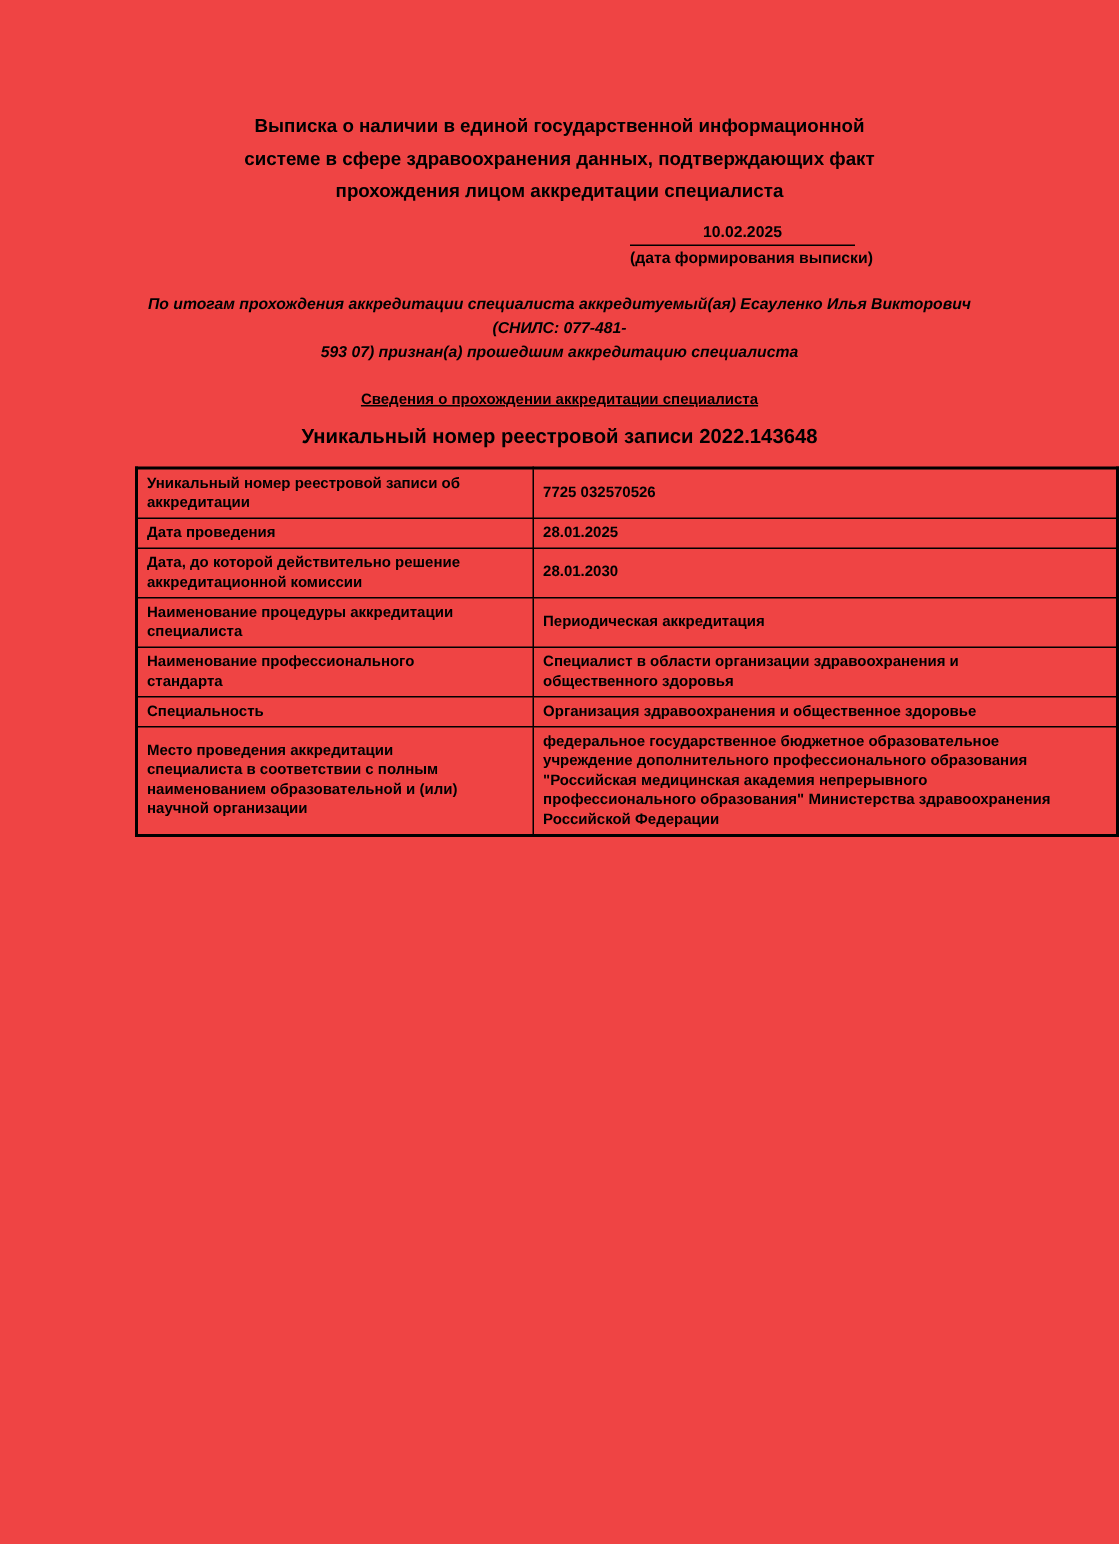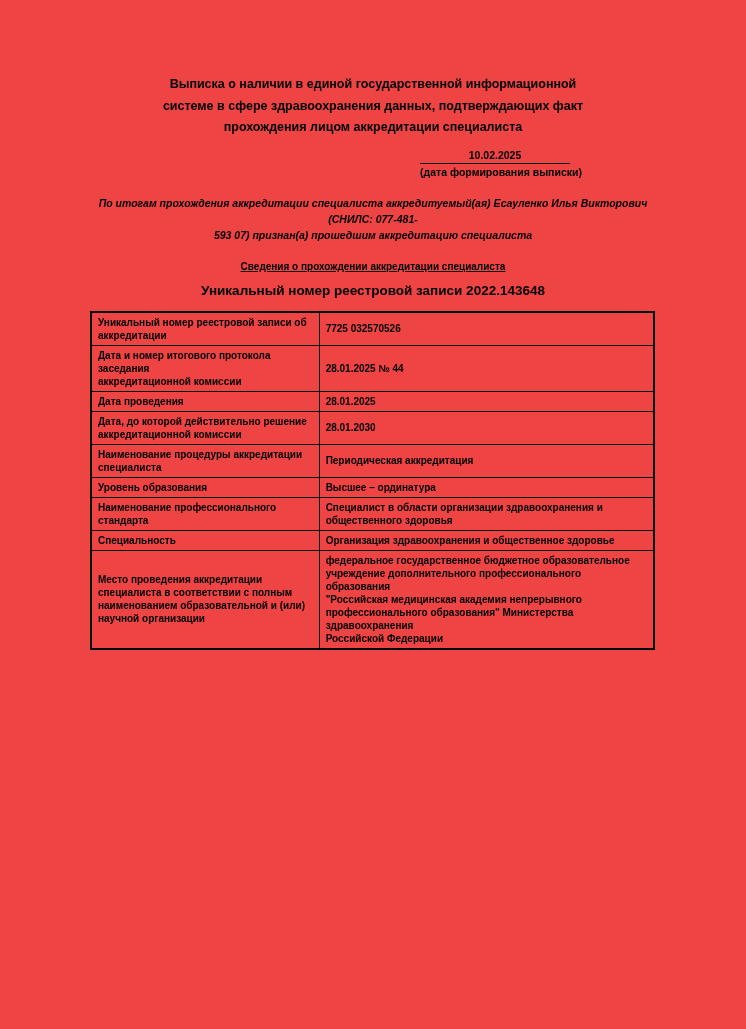--- a/index.html
+++ b/index.html
@@ -71,21 +71,21 @@
     text-decoration: underline;
   }
   .registry-heading {
     margin-top: 9px;
     font-size: 13.5px;
     line-height: 16px;
     text-align: center;
   }
   table.acc-table {
     margin-top: 12px;
-    width: 565px;
+    width: 656px;
     border-collapse: collapse;
     border: 2px solid #000000;
     table-layout: fixed;
   }
   table.acc-table td {
     border: 1.5px solid #000000;
     font-size: 10px;
     line-height: 13px;
     font-weight: bold;
     vertical-align: middle;
@@ -120,47 +120,38 @@
 
     <table class="acc-table">
       <tbody>
   <tr>
     <td class="label-cell">Уникальный номер реестровой записи об
 аккредитации</td>
     <td class="value-cell">7725 032570526</td>
   </tr>
 
 
-  <tr>
-    <td class="label-cell">Дата и номер итогового протокола заседания
-аккредитационной комиссии</td>
-    <td class="value-cell">28.01.2025 № 44</td>
-  </tr>
 
   <tr>
     <td class="label-cell">Дата проведения</td>
     <td class="value-cell">28.01.2025</td>
   </tr>
 
   <tr>
     <td class="label-cell">Дата, до которой действительно решение
 аккредитационной комиссии</td>
     <td class="value-cell">28.01.2030</td>
   </tr>
 
   <tr>
     <td class="label-cell">Наименование процедуры аккредитации
 специалиста</td>
     <td class="value-cell">Периодическая аккредитация</td>
   </tr>
 
-  <tr>
-    <td class="label-cell">Уровень образования</td>
-    <td class="value-cell">Высшее – ординатура</td>
-  </tr>
 
   <tr>
     <td class="label-cell">Наименование профессионального
 стандарта</td>
     <td class="value-cell">Специалист в области организации здравоохранения и
 общественного здоровья</td>
   </tr>
 
   <tr>
     <td class="label-cell">Специальность</td>

